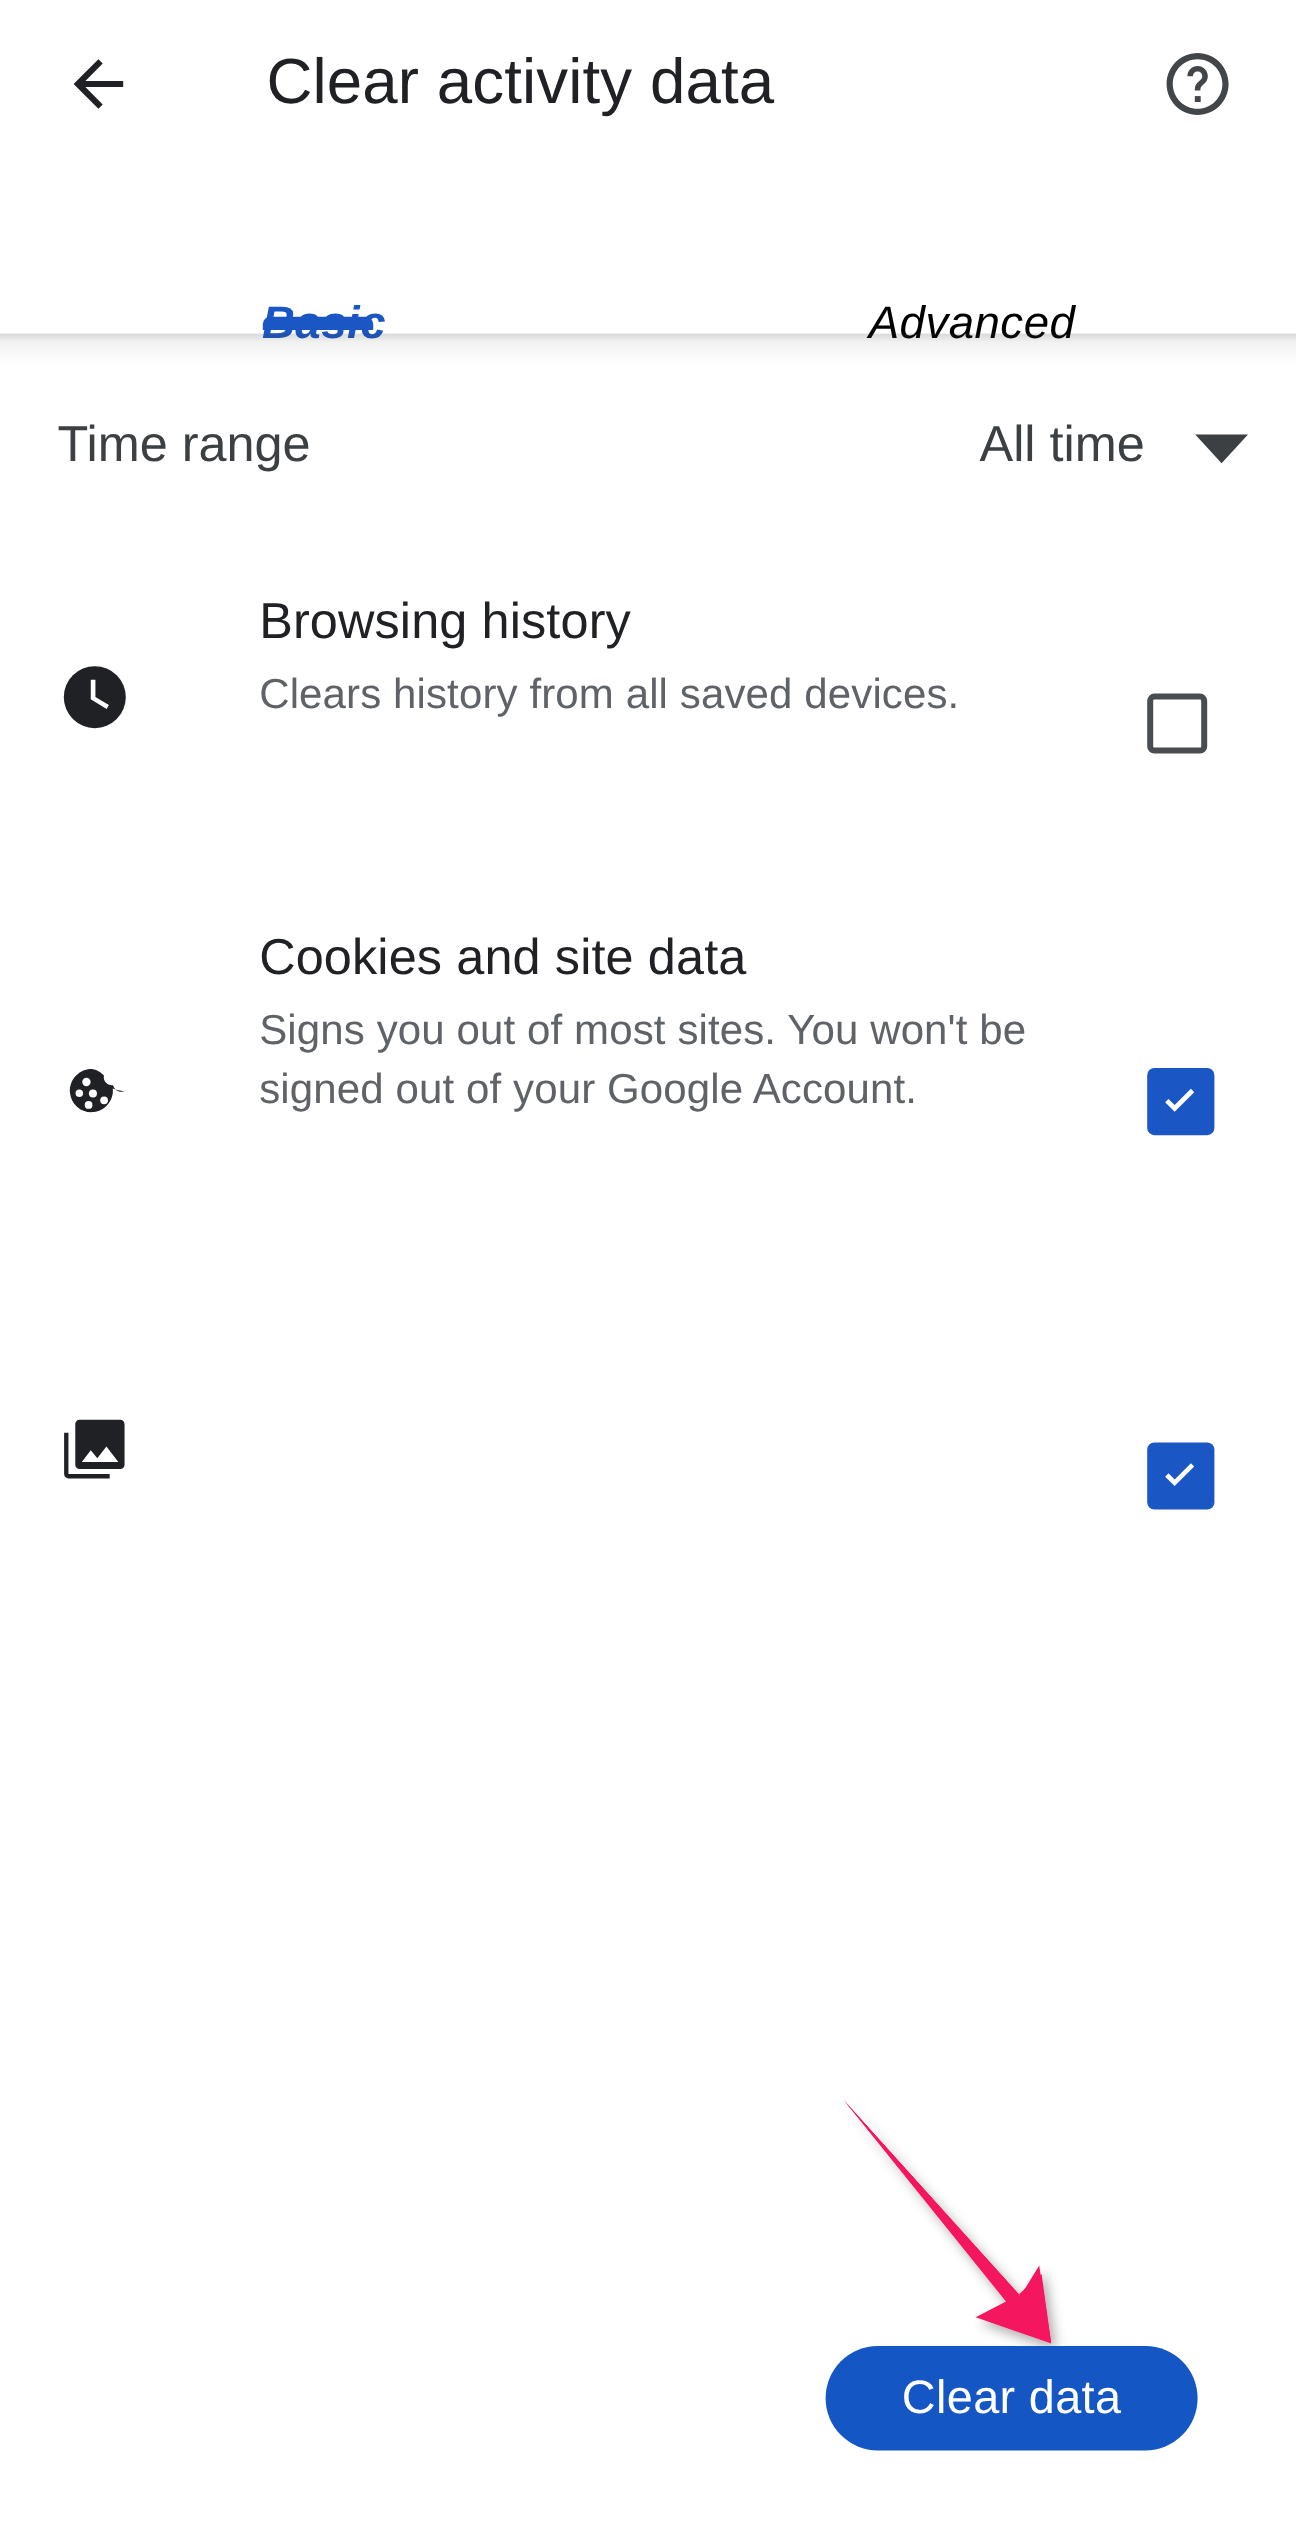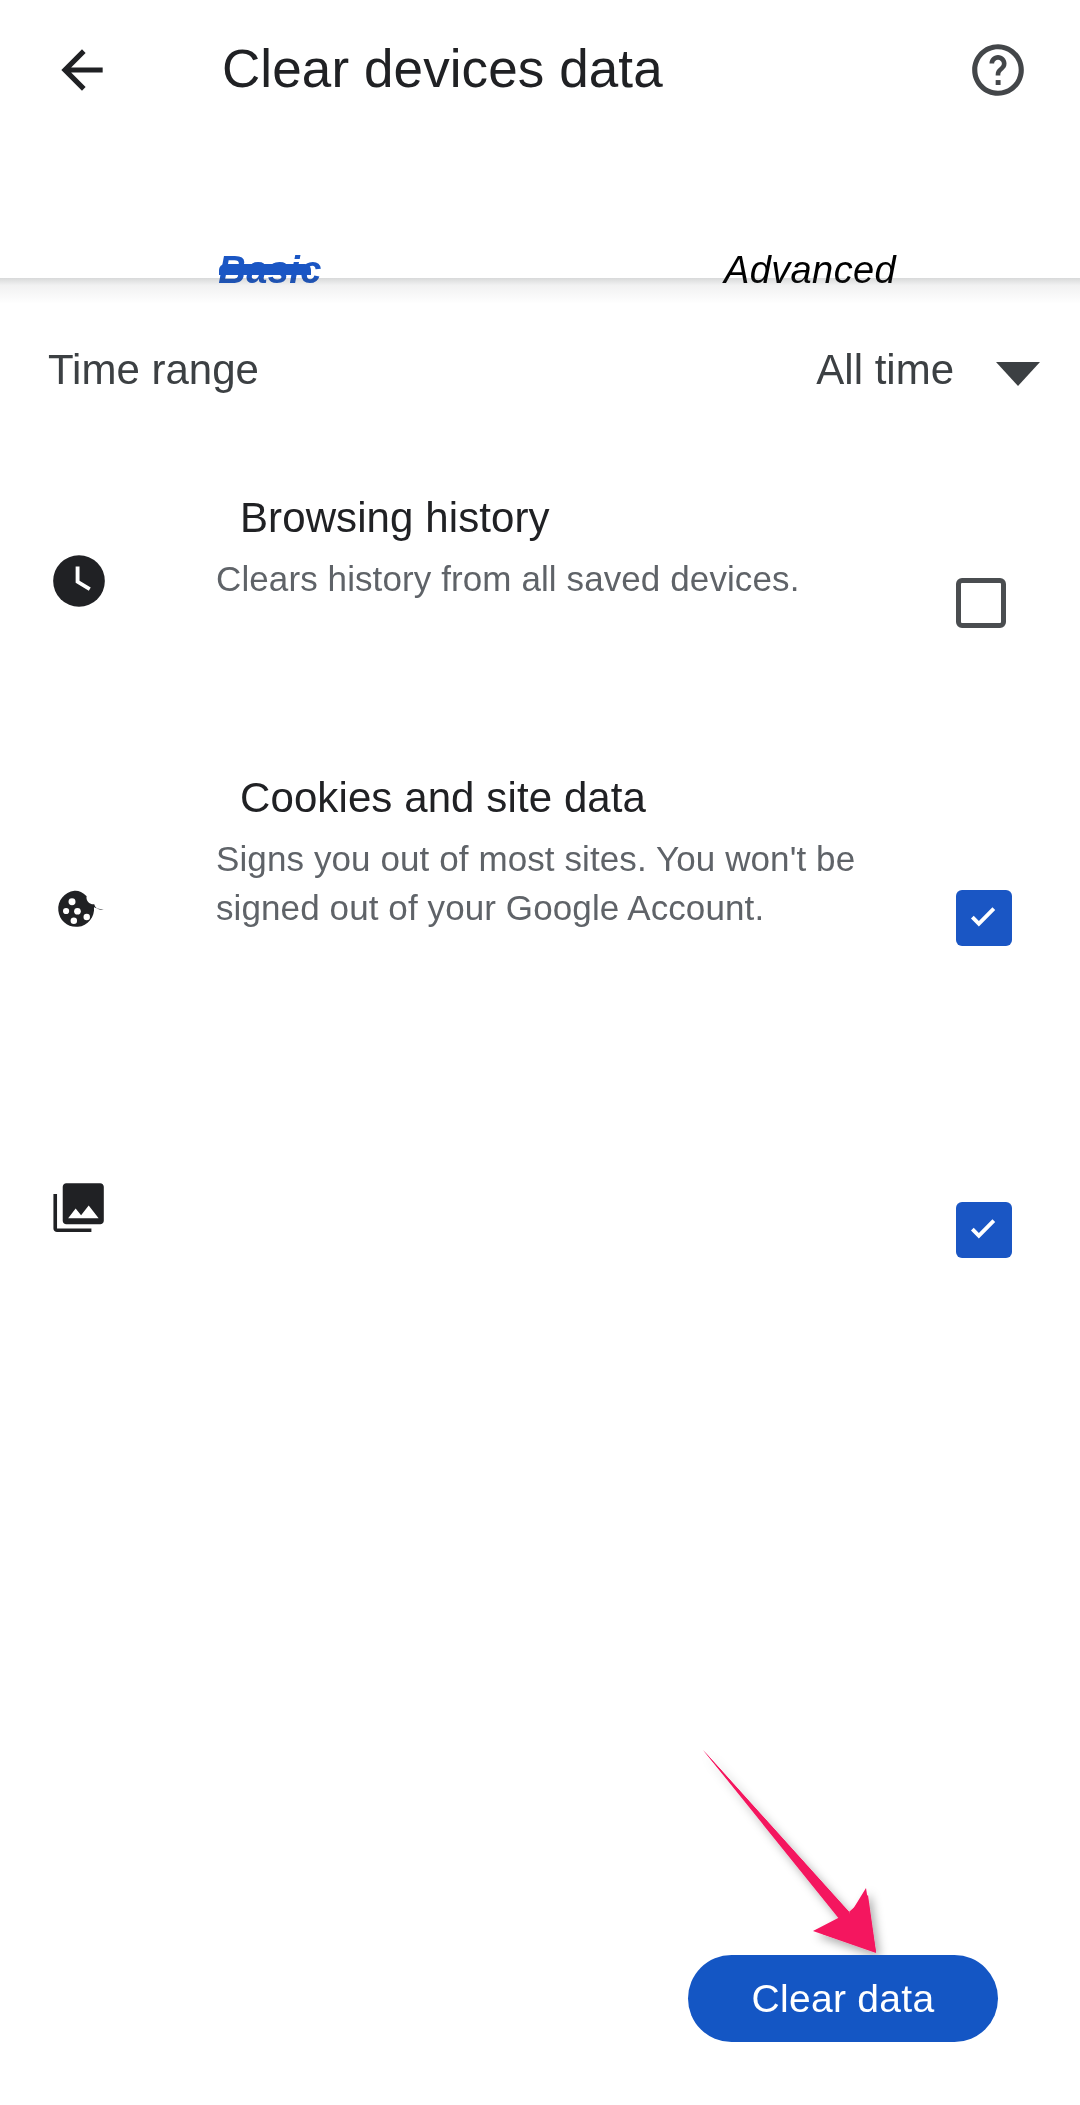--- a/index.html
+++ b/index.html
@@ -170,21 +170,20 @@
   .opt-text {
     position: absolute;
     left: 216px;
     width: 660px;
   }
   .opt-title {
     font-size: 42px;
     color: #202124;
     line-height: 56px;
     letter-spacing: 0.1px;
-    margin-left: 24px;
   }
   .opt-desc {
     margin-top: 8px;
     font-size: 35px;
     color: #5f6368;
     line-height: 49px;
     letter-spacing: 0.1px;
   }
   .opt-check {
     position: absolute;
@@ -279,21 +278,21 @@
 <div class="screen">
 
   <div class="appbar">
 
     <div class="back-btn">
       <svg width="62" height="62" viewBox="0 0 24 24">
         <path d="M20 11H7.8l5.6-5.6L12 4l-8 8 8 8 1.4-1.4L7.8 13H20v-2z" fill="#202124"></path>
       </svg>
     </div>
 
-    <div class="appbar-title">Clear devices data</div>
+    <div class="appbar-title">Clear activity data</div>
 
     <div class="help-btn">
       <svg width="62" height="62" viewBox="0 0 24 24">
         <path fill="#434649" d="M12 2C6.48 2 2 6.48 2 12s4.48 10 10 10 10-4.48 10-10S17.52 2 12 2zm0 18c-4.41 0-8-3.59-8-8s3.59-8 8-8 8 3.59 8 8-3.59 8-8 8z"></path>
         <path fill="#434649" d="M12 6.2c-1.82 0-3.3 1.48-3.3 3.3h1.8c0-.83.67-1.5 1.5-1.5s1.5.67 1.5 1.5c0 .7-.42 1.06-1.05 1.6-.72.62-1.35 1.28-1.35 2.6v.4h1.8v-.3c0-.79.38-1.13 1.05-1.72.74-.65 1.35-1.36 1.35-2.58 0-1.82-1.48-3.3-3.3-3.3z"></path>
         <rect x="11.1" y="15.9" width="1.9" height="1.9" fill="#434649"></rect>
       </svg>
     </div>
   </div>
 

